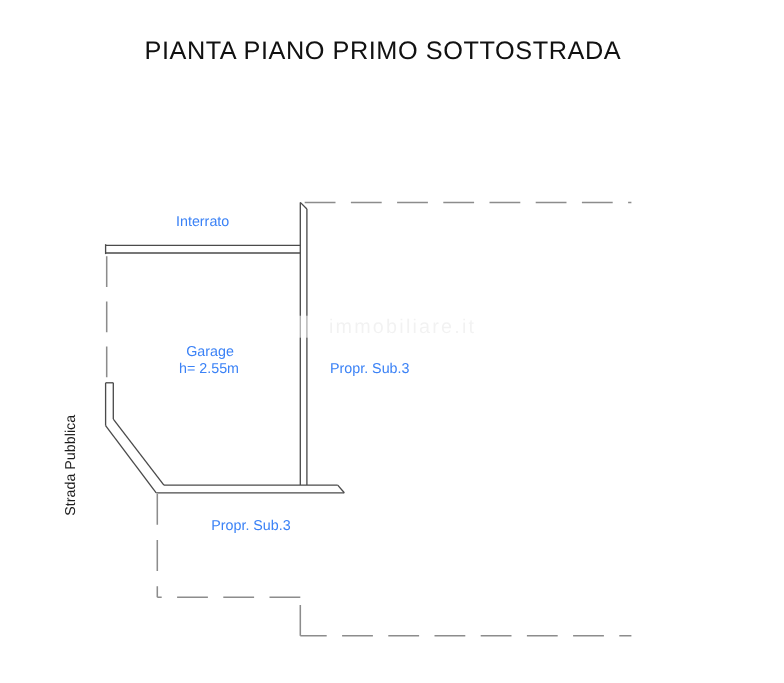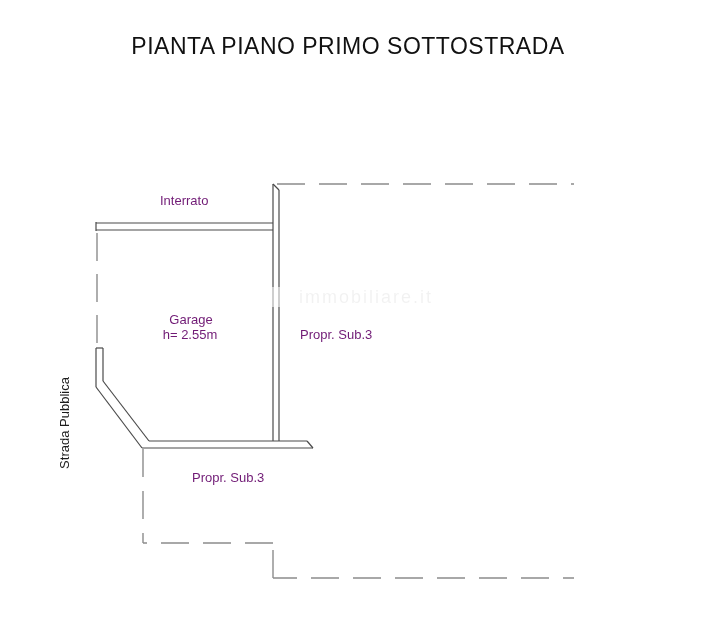--- a/index.html
+++ b/index.html
@@ -15,21 +15,21 @@
     font-family: "Liberation Sans", sans-serif;
     overflow: hidden;
   }
   #plan-svg {
     position: absolute;
     left: 0;
     top: 0;
   }
   .lbl {
     position: absolute;
-    color: #701a75;
+    color: #3b82f6;
     font-size: 13px;
     line-height: 1;
     white-space: nowrap;
   }
   .title {
     position: absolute;
     top: 33px;
     left: 348px;
     transform: translateX(-50%);
     font-size: 23px;

